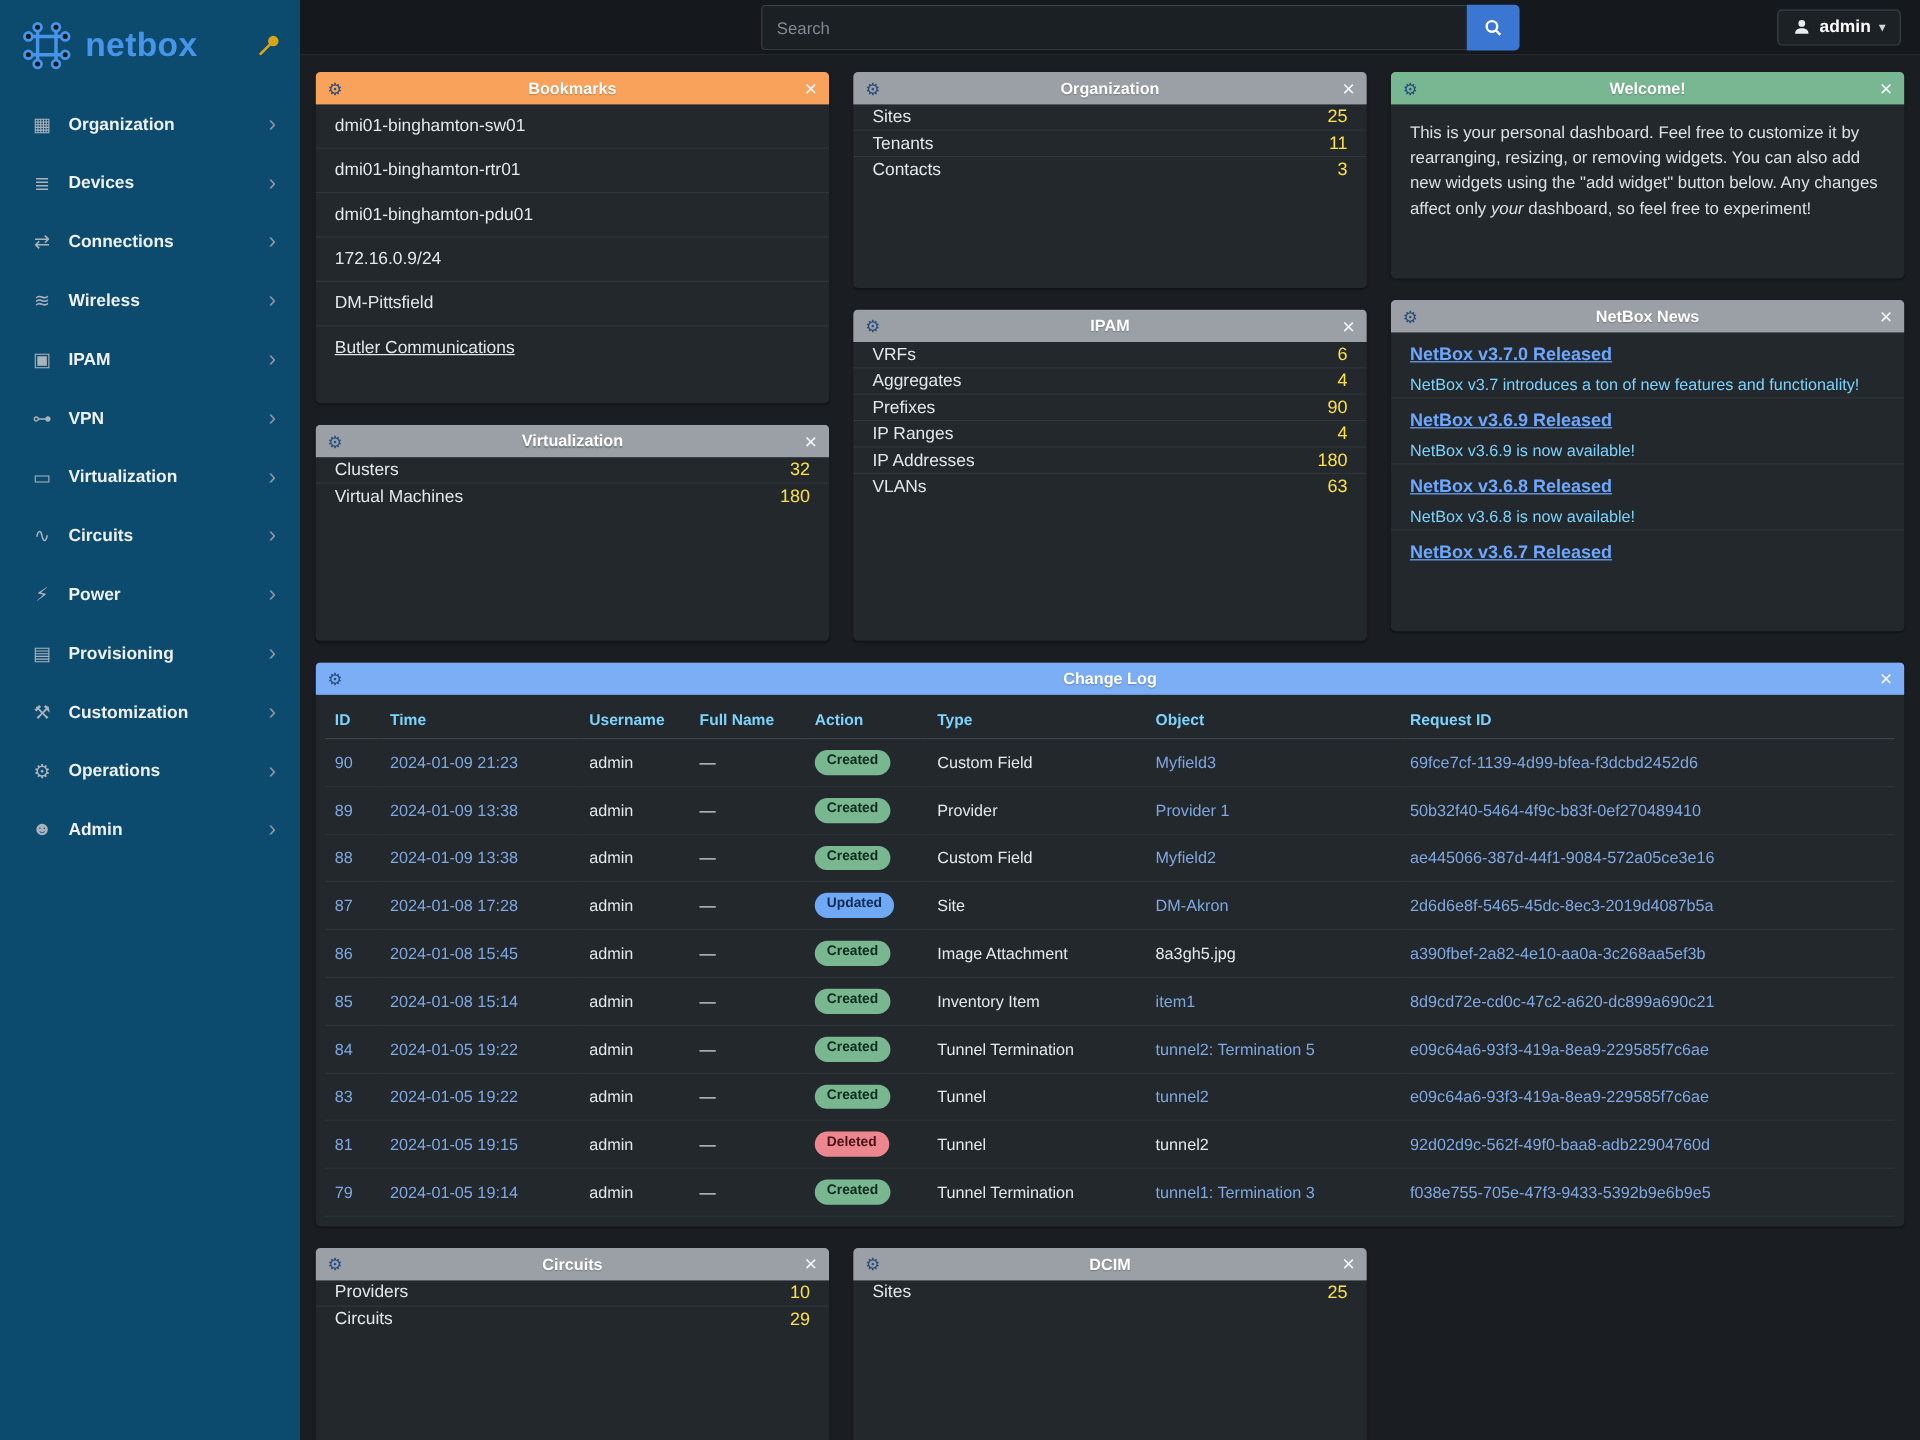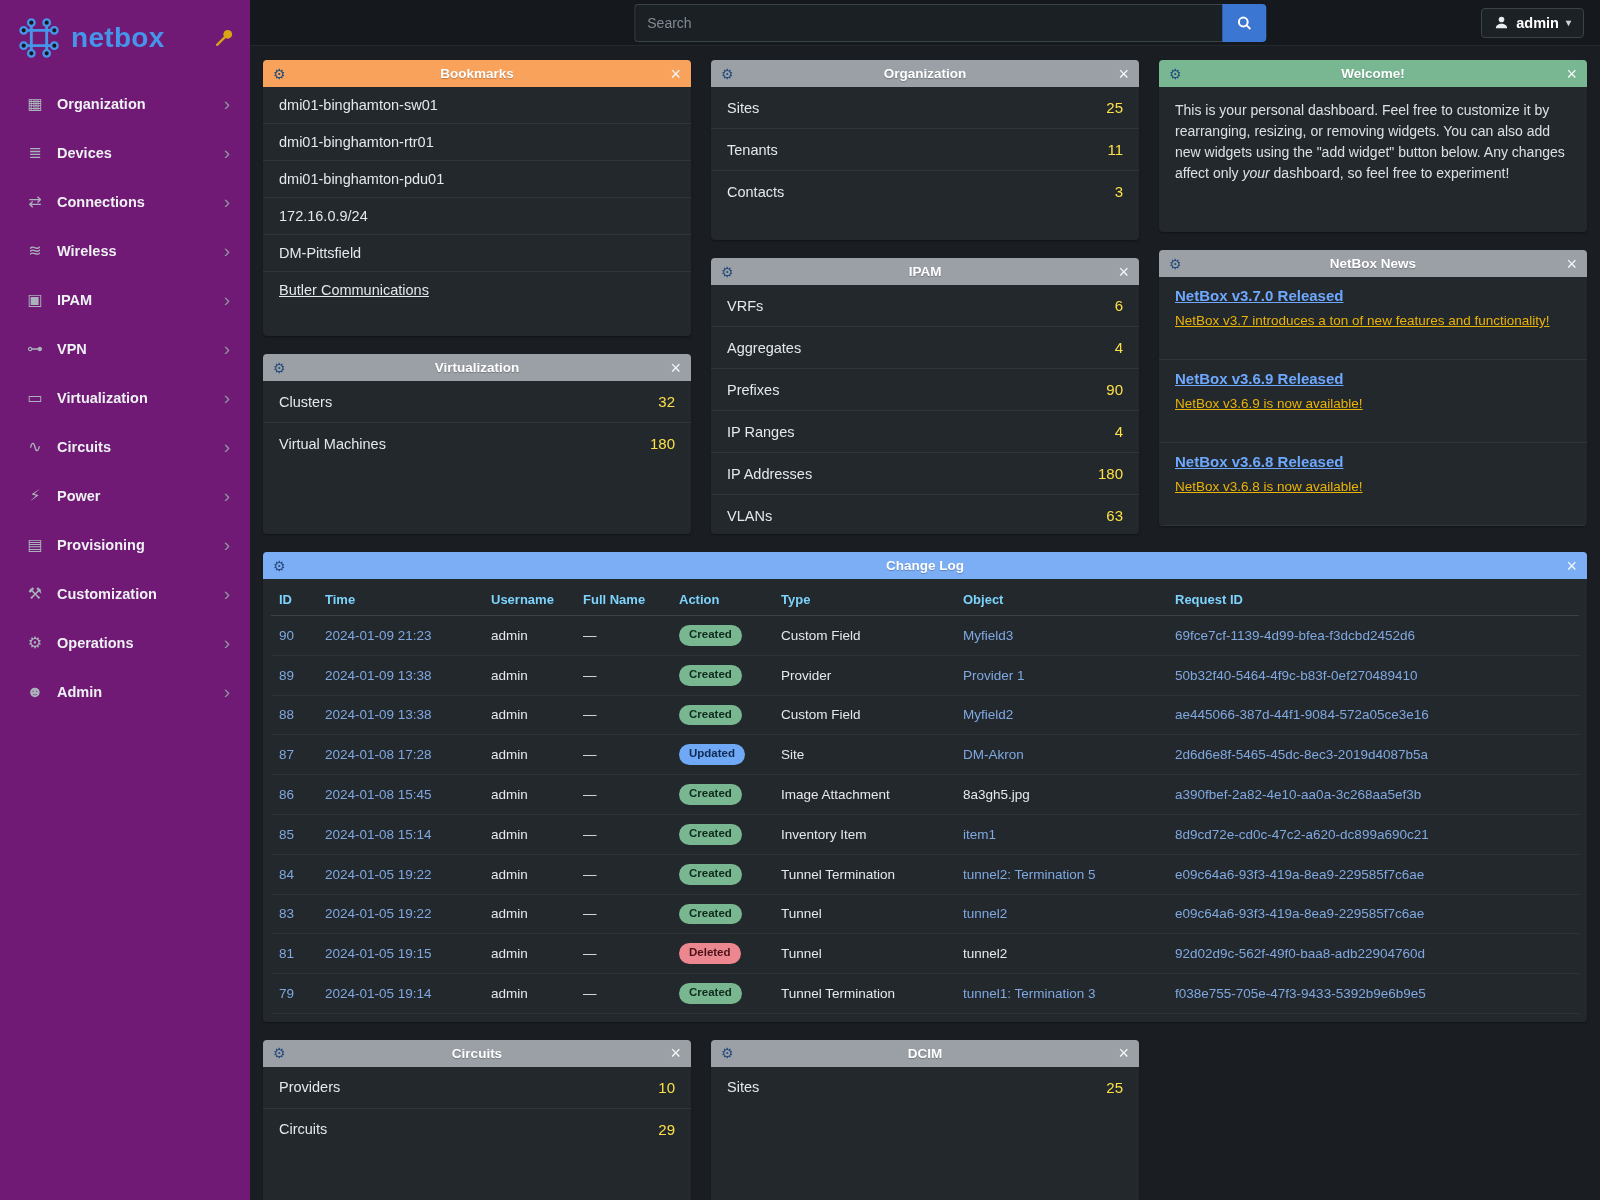--- a/index.html
+++ b/index.html
@@ -1,21 +1,21 @@
 <!DOCTYPE html>
 <html style="--brand-blue: #4695ea; --search-btn: #3b76d3; --header-orange: #f9a25c; --header-gray: #9aa0a6; --header-green: #79b793; --header-blue: #7caef5; --badge-green-bg: #79b791; --badge-blue-bg: #6fa8f5; --badge-red-bg: #ec868f; --link: #7fa8e0; --news-link: #6ea8fe; --pin-gold: #d9a514;"><head>
 <meta charset="utf-8">
 <style>
   * { margin:0; padding:0; box-sizing:border-box; }
   html,body { width:1600px; height:1200px; overflow:hidden; }
   body { background:#1a1e22; color:#e9ecef; font-family:"Liberation Sans","DejaVu Sans",sans-serif; font-size:14px; }
   .app { display:flex; height:100%; }
 
   
-  .sidebar { width:250px; min-width:250px; background:#701a75; height:100%; }
+  .sidebar { width:250px; min-width:250px; background:#0c4a6e; height:100%; }
   .brand { height:75px; display:flex; align-items:center; padding:0 16px; gap:9px; }
   .logo { width:46px; height:46px; }
   .brand-text { color:var(--brand-blue,#4695ea); font-size:28px; font-weight:600; letter-spacing:.3px; }
   .pin { margin-left:auto; width:20px; height:20px; }
   .menu { list-style:none; padding:4px 0; }
   .menu-item { display:flex; align-items:center; height:49px; padding:0 20px 0 22px; cursor:pointer; }
   .mi-icon { width:26px; color:#aab2ba; font-size:16px; text-align:center; }
   .mi-label { font-weight:700; font-size:14.5px; color:#eef1f3; margin-left:9px; }
   .mi-chevron { margin-left:auto; color:#8d959d; font-size:19px; line-height:1; }
 
@@ -37,35 +37,35 @@
   .h276 { height:276px; } .h180 { height:180px; } .h172 { height:172px; }
   .w-head { height:27px; display:flex; align-items:center; padding:0 10px; position:relative; flex:none; }
   .h-orange { background:var(--header-orange,#f9a25c); }
   .h-gray   { background:var(--header-gray,#9aa0a6); }
   .h-green  { background:var(--header-green,#79b793); }
   .h-blue   { background:var(--header-blue,#7caef5); }
   .gear { color:#274d7c; font-size:14px; cursor:pointer; line-height:1; }
   .w-title { position:absolute; left:50%; transform:translateX(-50%); color:#fff; font-weight:700; font-size:13.5px; text-shadow:0 1px 1px rgba(0,0,0,.25); white-space:nowrap; }
   .w-close { margin-left:auto; color:#f4f6f8; font-size:18px; cursor:pointer; line-height:1; }
 
-  .stat-row { display:flex; justify-content:space-between; align-items:center; padding:12px 16px; border-bottom:1px solid #2f353b; }
+  .stat-row { display:flex; justify-content:space-between; align-items:center; padding:2px 16px; border-bottom:1px solid #2f353b; }
   .stat-row:last-of-type { border-bottom:none; }
   .stat-label { font-size:14.5px; color:#e4e8eb; }
   .stat-value { font-size:15px; font-weight:400; color:#fde047; cursor:pointer; }
 
   .bm-row { padding:10px 16px; border-bottom:1px solid #2f353b; color:#e4e8eb; font-size:14.5px; cursor:pointer; }
   .bm-row:last-of-type { border-bottom:none;text-decoration:underline; }
 
   .welcome-body { padding:13px 16px; font-size:14px; color:#dce0e3; line-height:1.5; }
   .welcome-body em { font-style:italic; }
 
-  .news-item { padding:10px 16px 28px; border-bottom:1px solid #2f353b; }
+  .news-item { padding:10px 16px 0; border-bottom:1px solid #2f353b; }
   .news-item:last-of-type { border-bottom:none; }
   .news-title { color:var(--news-link,#6ea8fe); font-weight:700; font-size:15px; text-decoration:underline; cursor:pointer; }
-  .news-text { margin-top:8px; color:#eab308; font-size:13.5px; line-height:1.4;text-decoration:underline; }
+  .news-text { margin-top:8px; color:#7dd3fc; font-size:13.5px; line-height:1.4; }
   .news-text:empty { display:none; }
 
   
   .cl-table { width:calc(100% - 16px); margin:2px 8px 8px; border-collapse:collapse; table-layout:fixed; }
   .cl-table th { text-align:left; font-size:13px; font-weight:700; color:#7dd3fc; padding:11px 8px 8px; border-bottom:1px solid #3a4148; overflow:hidden; white-space:nowrap; }
   .cl-table td { padding:9px 8px; border-bottom:1px solid #2d3338; font-size:13.5px; vertical-align:middle; overflow:hidden; white-space:nowrap; color:#e6e9ec; }
   .lnk { color:var(--link,#7fa8e0); cursor:pointer; text-decoration:none; }
   .cell-link { color:var(--link,#7fa8e0); cursor:pointer; }
   .cell-plain { color:#e6e9ec; }
   .c-dash { color:#cfd4d8; }

